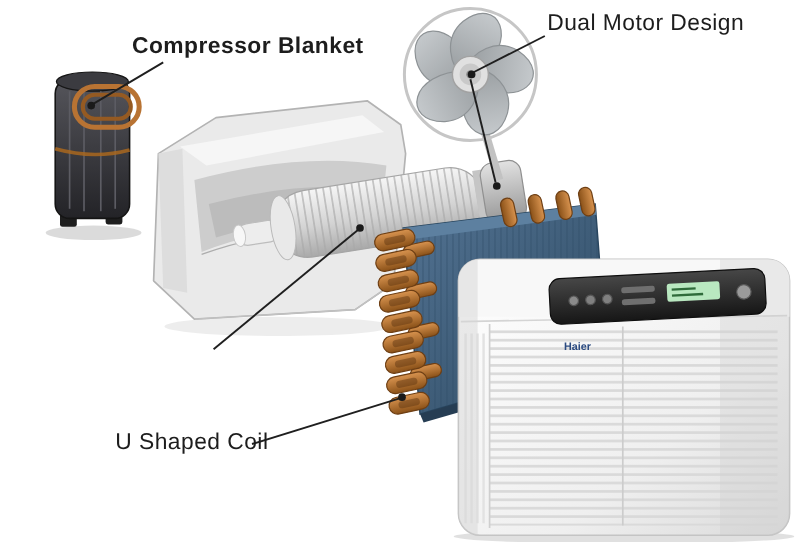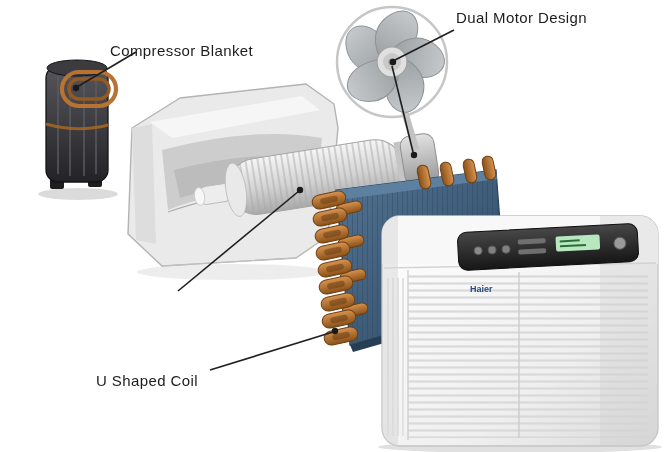--- a/index.html
+++ b/index.html
@@ -6,31 +6,31 @@
   #stage{
     position:relative;
     width:670px;height:452px;
     background:#ffffff;
     overflow:hidden;
     font-family:"Liberation Sans", sans-serif;
   }
   #stage svg{position:absolute;left:0;top:0;}
   .label{
     position:absolute;
-    font-size:15px;
+    font-size:19px;
     font-weight:500;
     letter-spacing:.4px;
     color:#1d1d1d;
     white-space:nowrap;
     user-select:none;
   }
-  .lbl-compressor{left:110px;top:42px;}
+  .lbl-compressor{left:110px;top:28px;font-weight:bold;}
   .lbl-dualmotor{left:456px;top:9px;}
   .lbl-crossflow{left:43px;top:284px;}
-  .lbl-ucoil{left:96px;top:372px;}
+  .lbl-ucoil{left:96px;top:358px;}
 </style>
 </head>
 <body>
 
 <div id="stage">
 
 <svg width="670" height="452" viewBox="0 0 670 452">
   <defs>
     <linearGradient id="compGrad" x1="0" y1="0" x2="0" y2="1">
       <stop offset="0" stop-color="#55555b"></stop>

